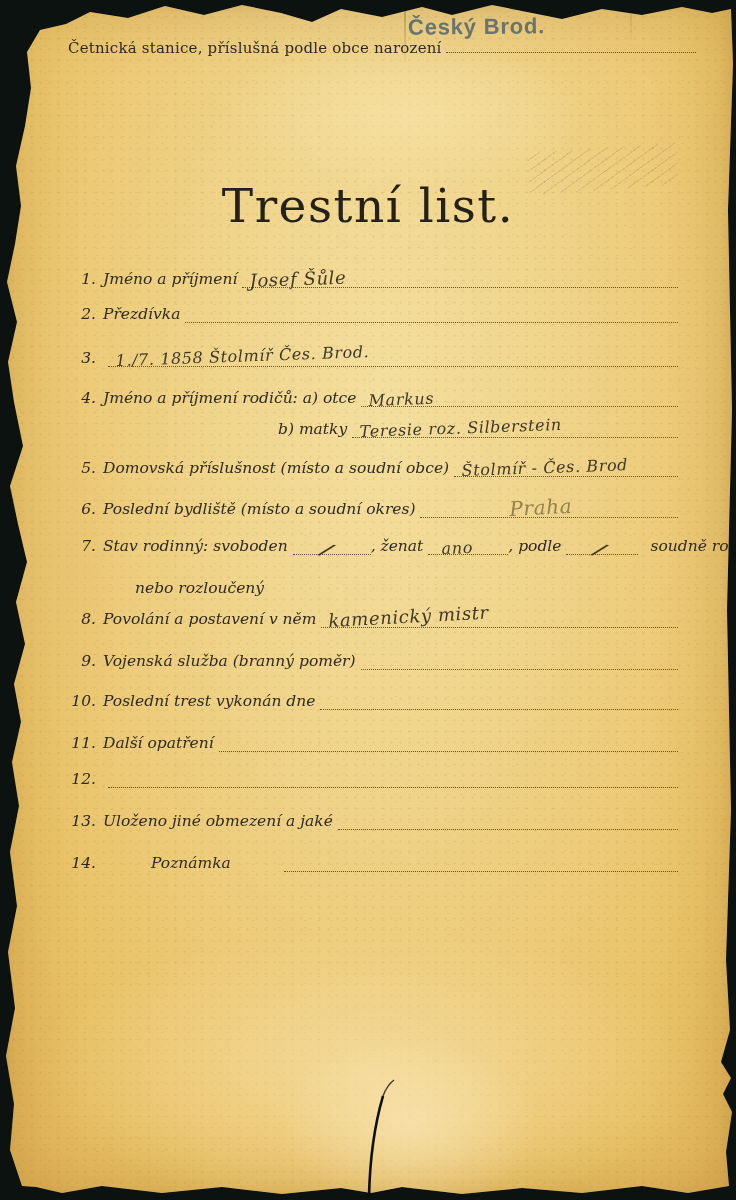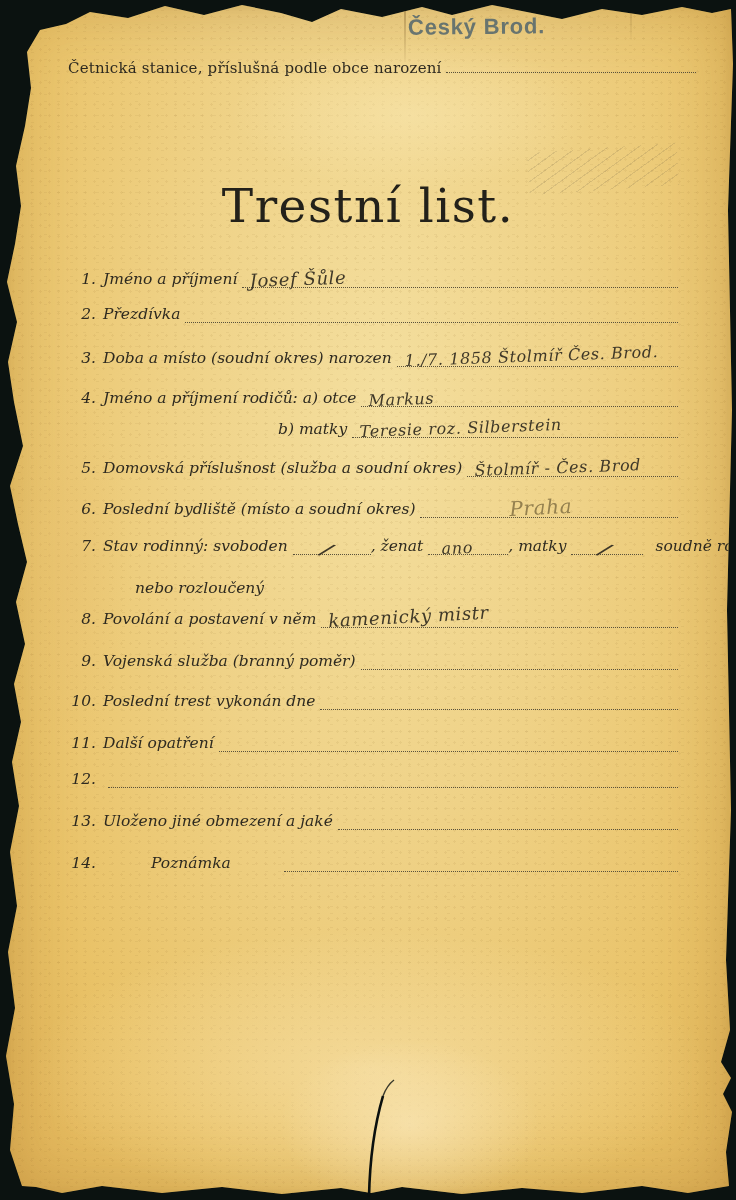--- a/index.html
+++ b/index.html
@@ -34,21 +34,21 @@
   }
   .stain{position:absolute;pointer-events:none;}
   .crease{position:absolute;pointer-events:none;background:linear-gradient(to bottom, rgba(120,90,40,.45), rgba(120,90,40,.05));width:2px;}
   .scratches{
     position:absolute;left:528px;top:148px;width:150px;height:42px;
     background:repeating-linear-gradient(-32deg, rgba(90,80,60,.22) 0 1px, transparent 1px 9px);
     transform:rotate(-4deg);opacity:.7;pointer-events:none;
   }
   .header-row{
     position:absolute;left:68px;top:32px;display:flex;align-items:baseline;
-    color:#2e2a20;font-size:15px;letter-spacing:.2px;white-space:nowrap;margin-top:20px;
+    color:#2e2a20;font-size:15px;letter-spacing:.2px;white-space:nowrap;
   }
   .header-fill{width:250px;border-bottom:1.6px dotted #5a523c;height:20px;margin-left:4px;}
   .stamp{
     position:absolute;left:408px;top:14px;
     font-family:"Liberation Sans", sans-serif;font-weight:700;
     font-size:22px;color:#57696e;letter-spacing:.8px;opacity:.88;
     transform:rotate(-.6deg);white-space:nowrap;
   }
   .doc-title{
     position:absolute;left:0;top:178px;width:100%;text-align:center;
@@ -107,21 +107,20 @@
   </div>
 
   <div class="row" style="top:298px;">
     <span class="num">2.</span>
     <span class="lbl">Přezdívka</span>
     <span class="fill"></span>
   </div>
 
   <div class="row" style="top:342px;">
     <span class="num">3.</span>
-    <span class="lbl">Doba a místo (soudní okres) narozen</span>
     <span class="fill">
       <span class="hand med">1./7. 1858 Štolmíř Čes. Brod.</span>
     </span>
   </div>
 
   <div class="row" style="top:382px;">
     <span class="num">4.</span>
     <span class="lbl">Jméno a příjmení rodičů: a) otce</span>
     <span class="fill">
       <span class="hand med">Markus</span>
@@ -131,21 +130,21 @@
   <div class="row" style="top:413px;text-align:center;">
     <span class="num"></span>
     <span class="lbl subrow-indent">b) matky</span>
     <span class="fill">
       <span class="hand med">Teresie roz. Silberstein</span>
     </span>
   </div>
 
   <div class="row" style="top:452px;">
     <span class="num">5.</span>
-    <span class="lbl">Domovská příslušnost (služba a soudní okres)</span>
+    <span class="lbl">Domovská příslušnost (místo a soudní obce)</span>
     <span class="fill">
       <span class="hand med">Štolmíř - Čes. Brod</span>
     </span>
   </div>
 
   <div class="row" style="top:493px;">
     <span class="num">6.</span>
     <span class="lbl">Poslední bydliště (místo a soudní okres)</span>
     <span class="fill">
       <span class="hand light" style="left:90px;">Praha</span>
@@ -155,21 +154,21 @@
   <div class="row" style="top:530px;">
     <span class="num">7.</span>
     <span class="lbl">Stav rodinný: svoboden</span>
     <span class="fill fixed" style="width:78px;">
       <span class="hand slash">/</span>
     </span>
     <span class="lbl">, ženat</span>
     <span class="fill fixed" style="width:80px;">
       <span class="hand med" style="left:14px;">ano</span>
     </span>
-    <span class="lbl">, matky</span>
+    <span class="lbl">, podle</span>
     <span class="fill fixed" style="width:72px;margin-right:12px;">
       <span class="hand slash">/</span>
     </span>
     <span class="lbl">soudně rozvedený</span>
   </div>
   <div class="row" style="top:572px;">
     <span class="num"></span>
     <span class="lbl cont-indent">nebo rozloučený</span>
   </div>
 

